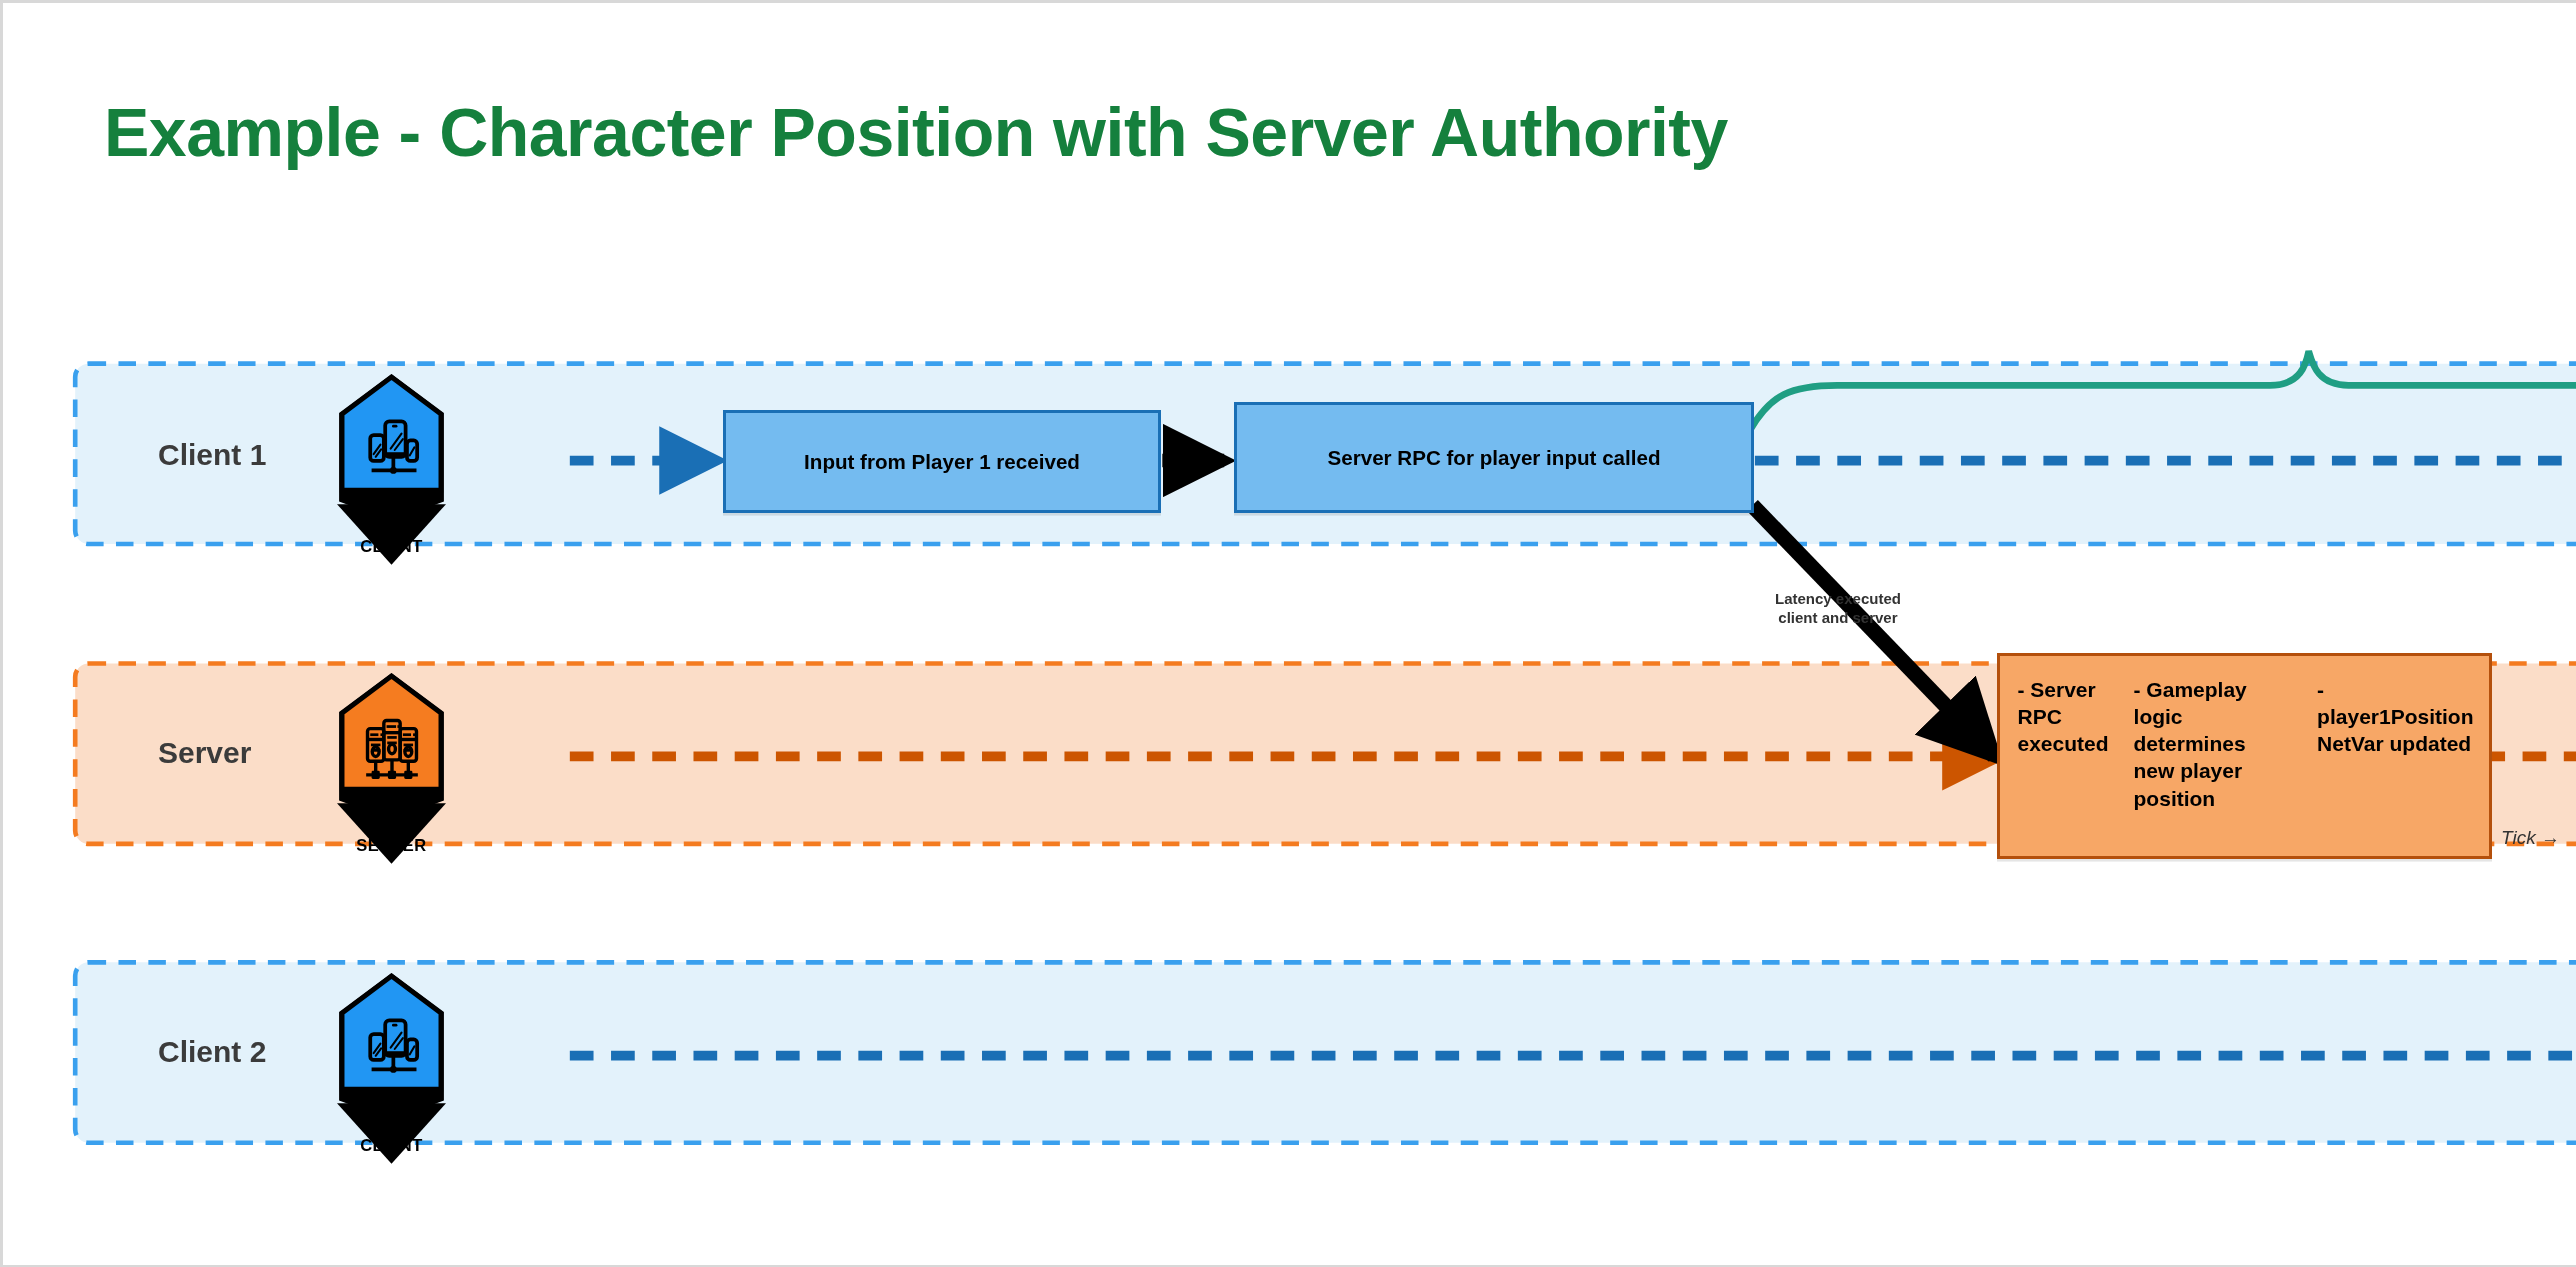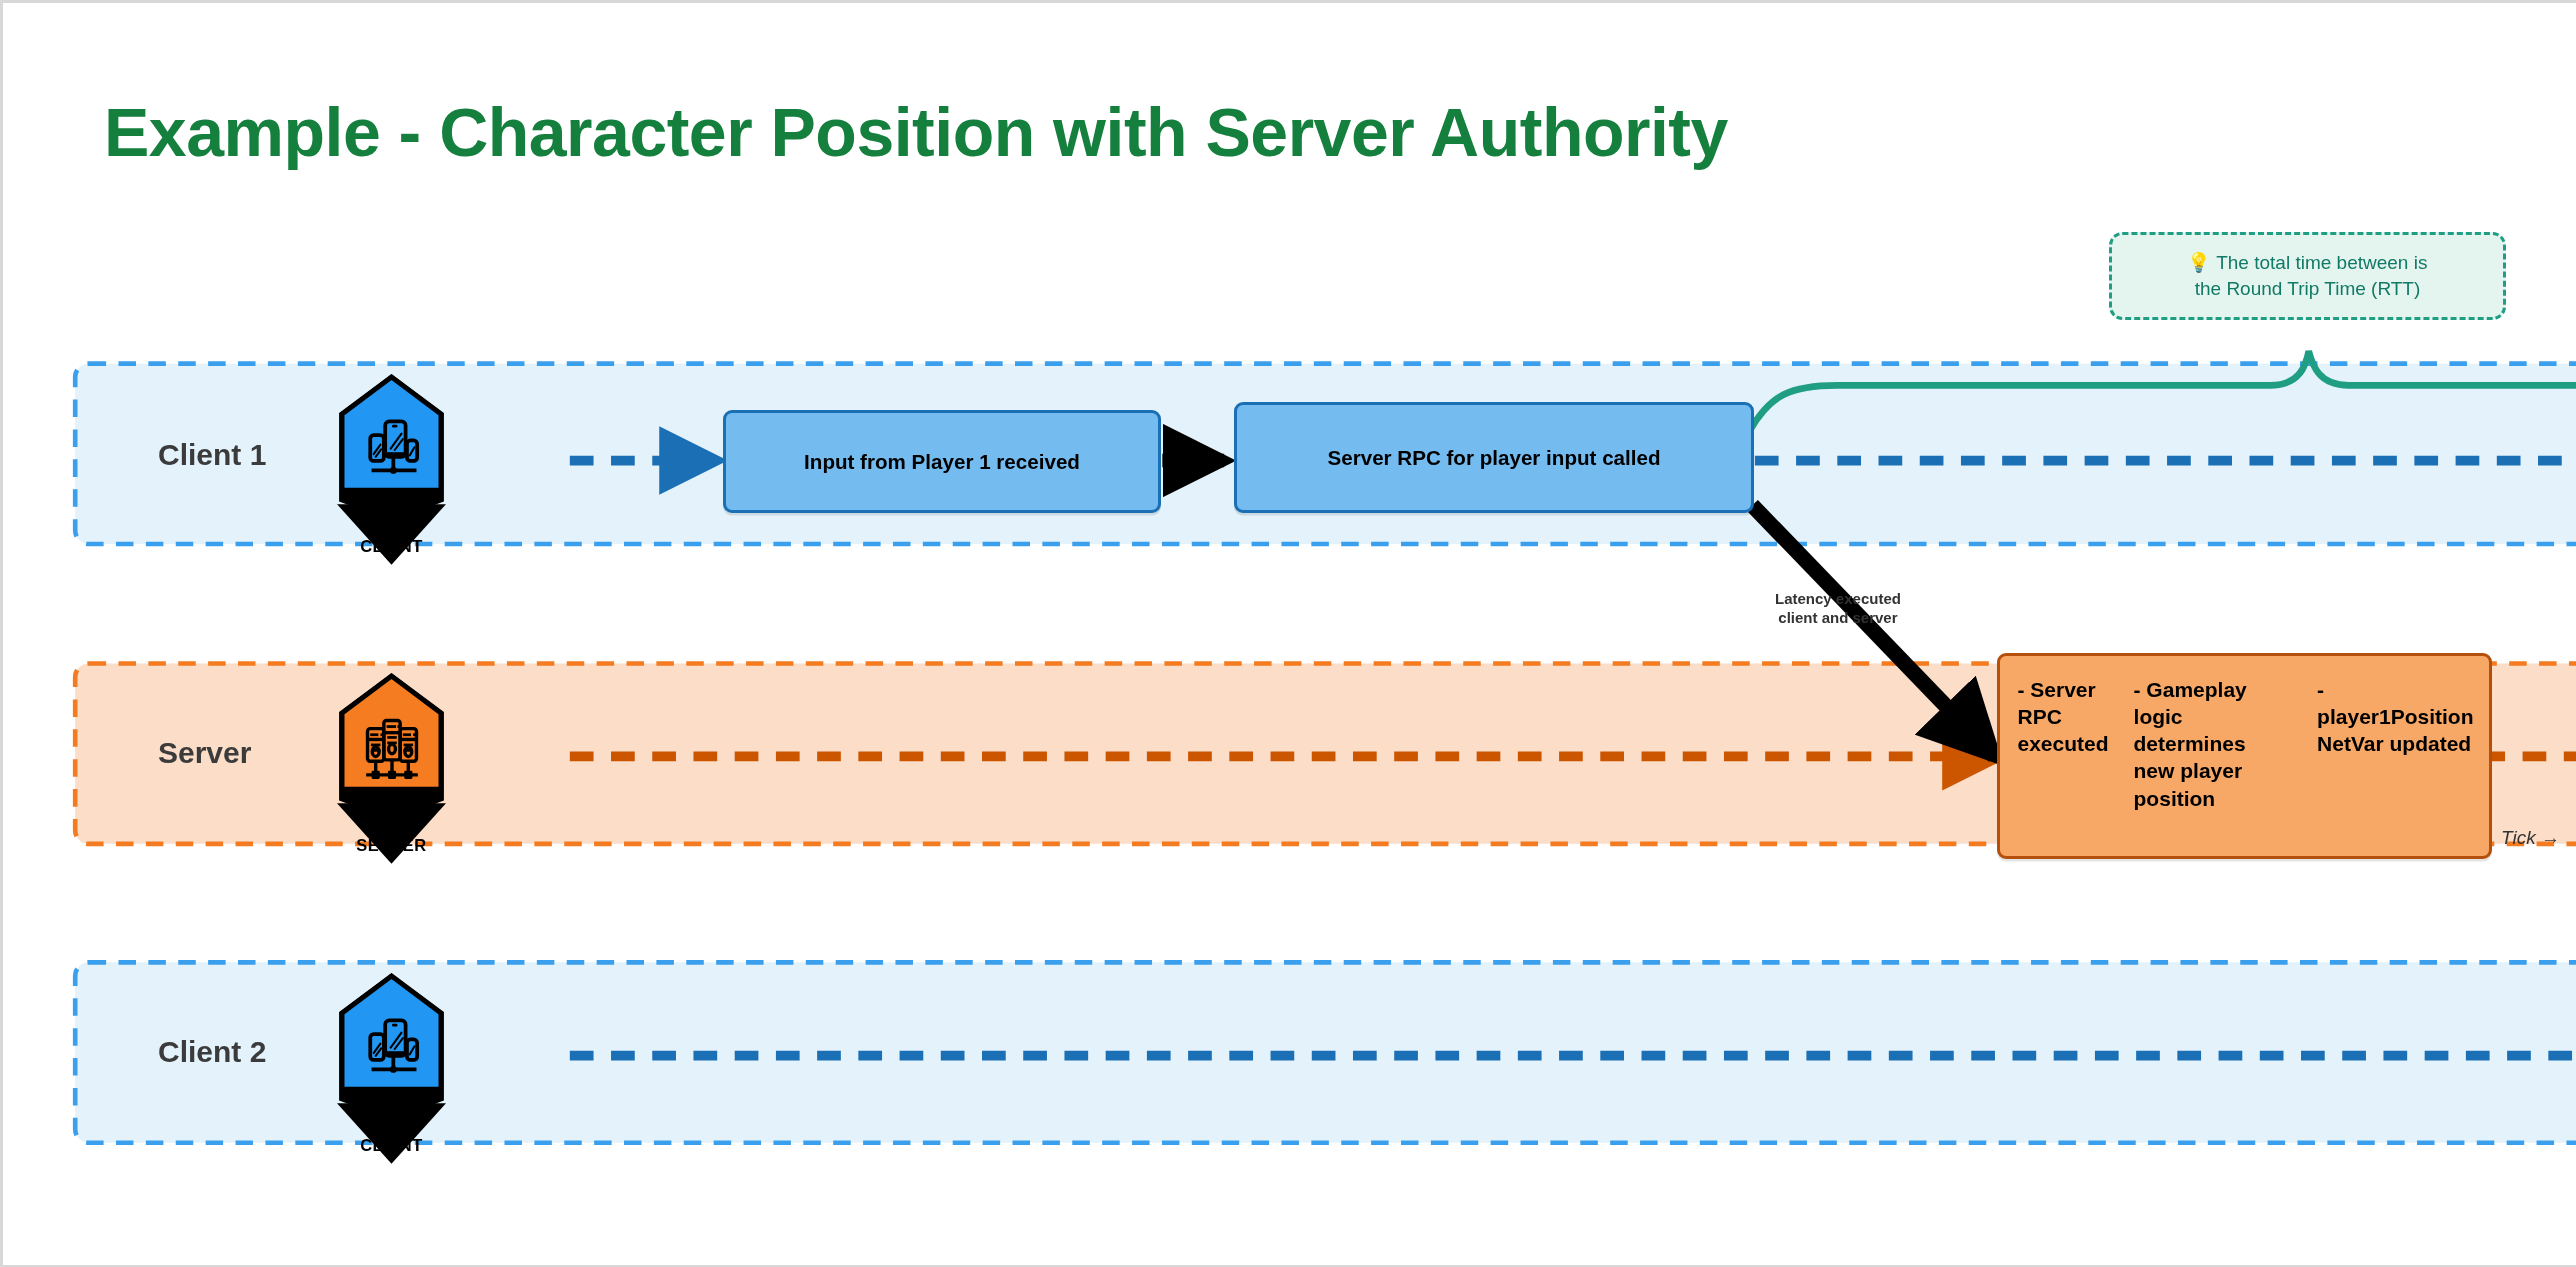--- a/index.html
+++ b/index.html
@@ -37,21 +37,21 @@
     letter-spacing:0.5px;
   }
   .hex .glyph{
     position:absolute;left:50%;top:52%;transform:translate(-50%,-50%);
     width:68px;height:68px;
   }
 
   
   .box{
     position:absolute;box-sizing:border-box;
-    background:#74bbf0;border:3.6px solid #1a6fb5;border-radius:9px;
+    background:#74bbf0;border:3.6px solid #1a6fb5;border-radius:0;
     display:flex;align-items:center;justify-content:center;
     color:#000;font-weight:bold;text-align:center;
     box-shadow:0 2.6px 0 rgba(0,0,0,0.10);
   }
   .box.blue{background:#74bbf0;border-color:#1a6fb5;}
   .box.orange{background:#f7a766;border-color:#b4500c;align-items:flex-start;justify-content:flex-start;}
   .box .txt{font-size:20.6px;line-height:1.25;padding:0 11.3px;}
   .box.orange .list{
     padding:19.6px 15.5px 0 17.5px;text-align:left;font-size:21px;line-height:1.3;
     display:flex;flex-direction:row;gap:25px;width:100%;box-sizing:border-box;
@@ -249,24 +249,20 @@
   </div>
 
   <div class="box orange" style="left:1994px;top:650px;width:495px;height:206px;">
     <div class="list">
       <span class="li">- Server RPC executed</span>
       <span class="li">- Gameplay logic determines new player position</span>
       <span class="li">- player1Position NetVar updated</span>
     </div>
   </div>
 
-  <div class="callout" style="left:2106px;top:229px;width:397px;height:88px;flex-direction:column;">
-    <span>💡 The total time between is</span>
-    <span>the Round Trip Time (RTT)</span>
-  </div>
 
   <div class="edge-label" style="left:1772px;top:587px;">
     <div>Latency executed</div>
     <div>client and server</div>
   </div>
 
   <div class="tick-label" style="left:2498px;top:824px;">Tick →</div>
 
 </div>
 

